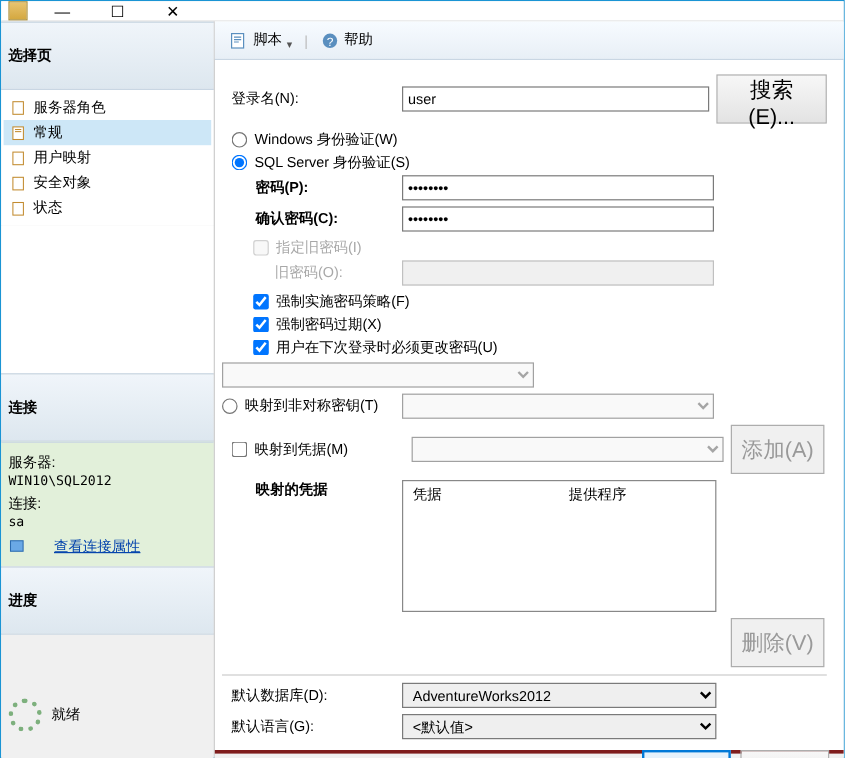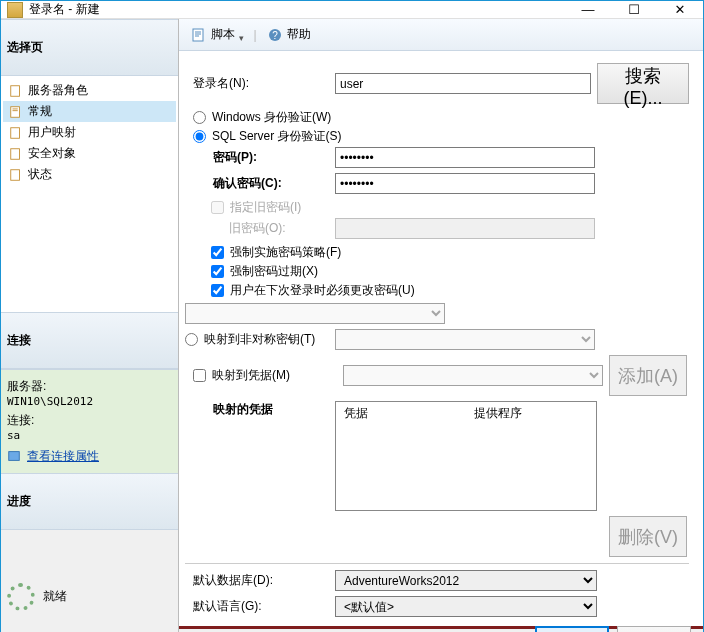--- a/index.html
+++ b/index.html
@@ -44,29 +44,28 @@
 .btn.disabled { color: #999; background: #f0f0f0; }
 .radio-row, .chk-row { display: flex; align-items: center; gap: 6px; margin: 2px 0 2px 8px; }
 .chk-row.indent { margin-left: 26px; }
 .lbl-disabled { color: #a8a8a8; }
 .credtable { border: 1px solid #888; width: 262px; height: 110px; background: #fff; }
 .credhdr { display: flex; }
 .credhdr div { flex: 1; padding: 3px 8px; font-size: 12px; }
 .hr { border: none; border-top: 1px solid #ccc; margin: 6px 0; }
 .footer { height: 38px; display: flex; align-items: center; justify-content: flex-end; gap: 8px; padding: 0 12px; border-top: 3px solid #7f1d1d; background: #f0f0f0; }
 .spacer-nav { flex: 1; background: #fff; }
-.flex-row { display: flex; align-items: center; gap: 6px; text-align: right; }
+.flex-row { display: flex; align-items: center; gap: 24px; text-align: right; }
 </style>
 </head>
 <body>
 
 <div class="window">
   <div class="titlebar">
     <span class="icon"></span>
-    <span class="title">登录名 - 新建</span>
     <div class="winbtns">
       <div class="winbtn">—</div>
       <div class="winbtn">☐</div>
       <div class="winbtn">✕</div>
     </div>
   </div>
 
   <div class="body">
     <div class="leftcol">
       <div class="panel-head">选择页</div>

